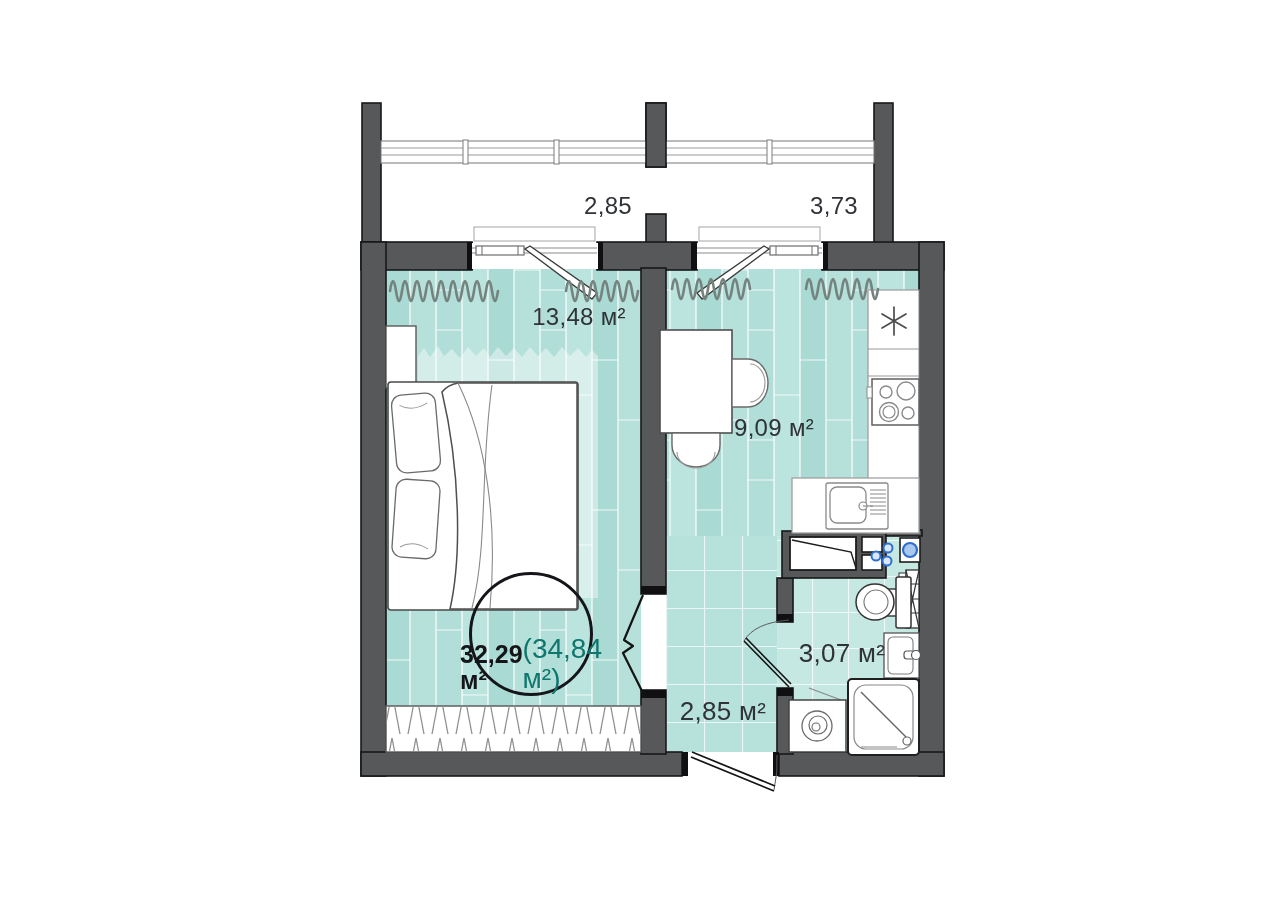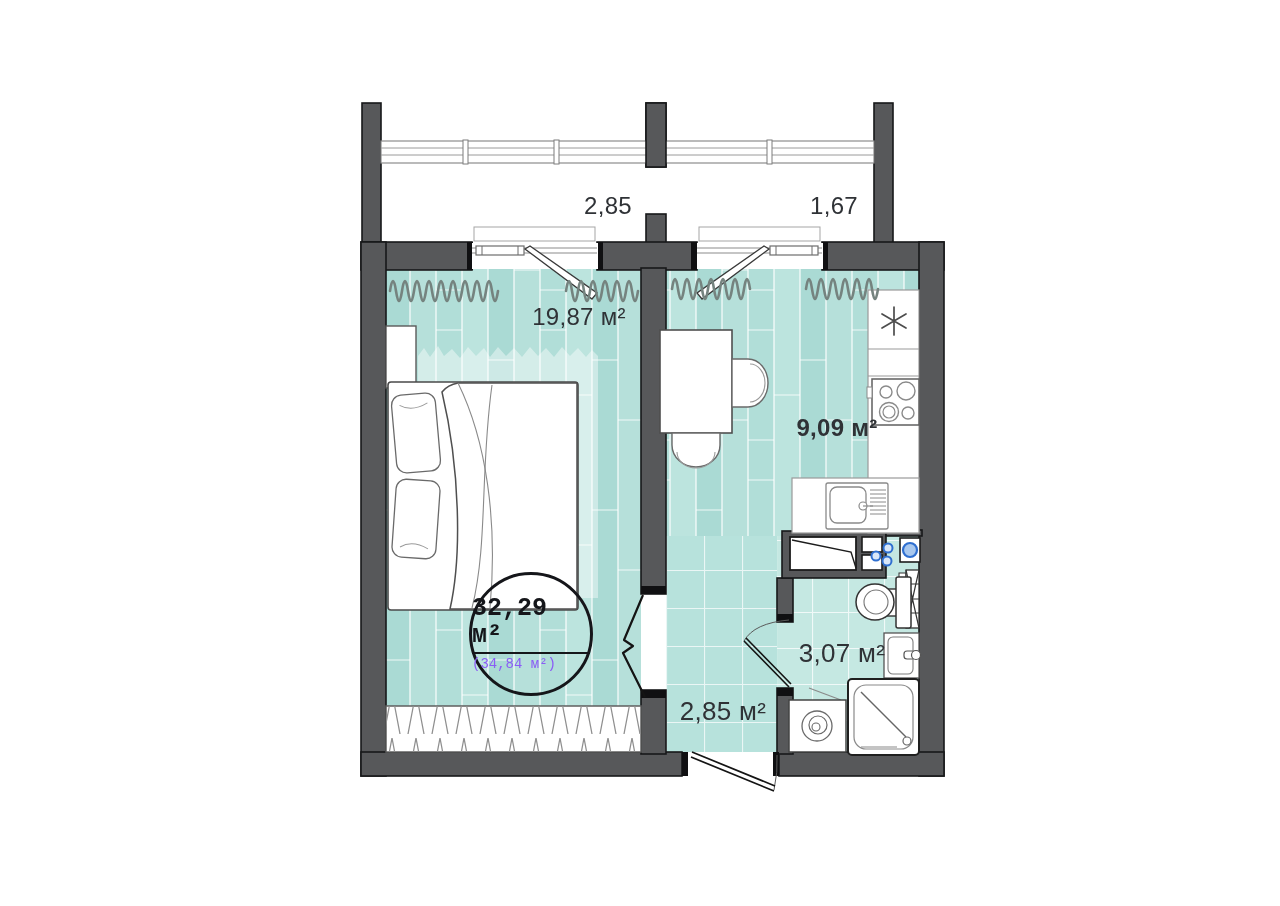--- a/index.html
+++ b/index.html
@@ -4,24 +4,24 @@
 <style>
   html,body{margin:0;padding:0;background:#ffffff;}
   .stage{position:relative;width:1280px;height:906px;background:#ffffff;overflow:hidden;
          font-family:"Liberation Sans",sans-serif;margin-left:20px;}
   .stage svg{position:absolute;left:0;top:0;}
   .lbl{position:absolute;transform:translate(-50%,-50%);color:#2f3236;white-space:nowrap;
        font-size:24px;letter-spacing:.3px;}
   .lbl.small{font-size:26px;}
   .total-circle{position:absolute;left:449px;top:572px;width:124px;height:124px;
       border:3.5px solid #15161a;border-radius:50%;box-sizing:border-box;
-      display:flex;flex-direction:column;align-items:flex-start;justify-content:center;font-family:Liberation Mono, monospace;}
+      display:flex;flex-direction:row;align-items:flex-end;justify-content:center;}
   .total-circle .t1{font-size:25px;font-weight:700;color:#15161a;line-height:1.05;}
   .total-circle .divider{width:100%;border-top:2.5px solid #15161a;margin:3px 0;}
-  .total-circle .t2{font-size:14px;color:#8b5cf6;line-height:1.05;}
+  .total-circle .t2{font-size:28px;color:#0f766e;line-height:1.05;}
 </style>
 </head>
 <body>
 
 <div class="stage">
 
 <svg width="1280" height="906" viewBox="0 0 1280 906">
   <defs>
     <pattern id="planks" patternUnits="userSpaceOnUse" width="104" height="150">
       <rect width="104" height="150" fill="#b1ded8"></rect>
@@ -234,24 +234,24 @@
     <path d="M724,641 Q734,623 769,620" stroke="#5a5a5a" stroke-width="1"></path>
     <path d="M769,687 L724,641 M771,684 L726,638" stroke="#141414" stroke-width="1.6"></path>
   </g>
   <g fill="none">
     <path d="M754,790 Q758,772 757,755" stroke="#5a5a5a" stroke-width="1"></path>
     <path d="M671,757 L754,791 M672,752 L755,786" stroke="#141414" stroke-width="1.7"></path>
   </g>
 </svg>
 
 <div class="lbl" style="left:588px;top:206px;">2,85</div>
-<div class="lbl" style="left:814px;top:206px;">1,67</div>
-
-<div class="lbl" style="left:559px;top:317px;">19,87 м²</div>
-<div class="lbl" style="left:817px;top:428px;font-weight:bold;">9,09 м²</div>
+<div class="lbl" style="left:814px;top:206px;">3,73</div>
+
+<div class="lbl" style="left:559px;top:317px;">13,48 м²</div>
+<div class="lbl" style="left:754px;top:428px;">9,09 м²</div>
 <div class="lbl small" style="left:822px;top:653px;">3,07 м²</div>
 <div class="lbl small" style="left:703px;top:711px;">2,85 м²</div>
 
 <div class="total-circle">
   <div class="t1">32,29 м²</div>
   <div class="divider"></div>
   <div class="t2">(34,84 м²)</div>
 </div>
 
 </div>

